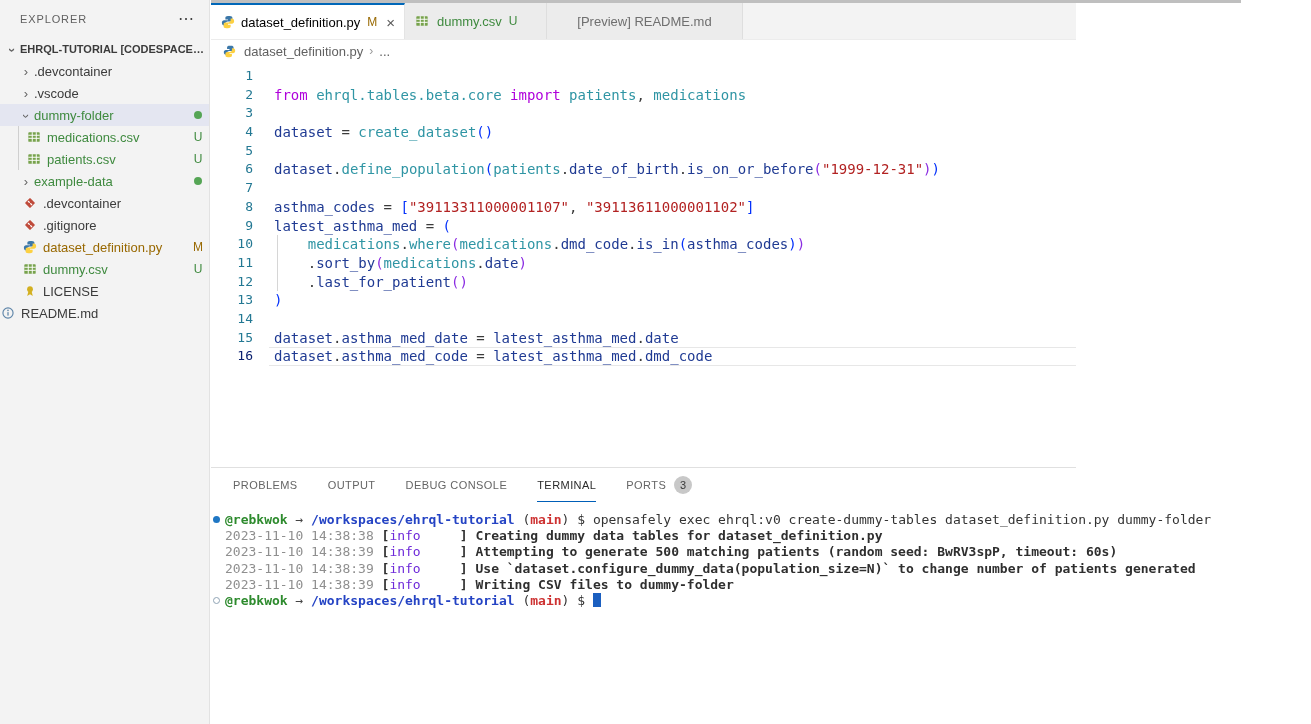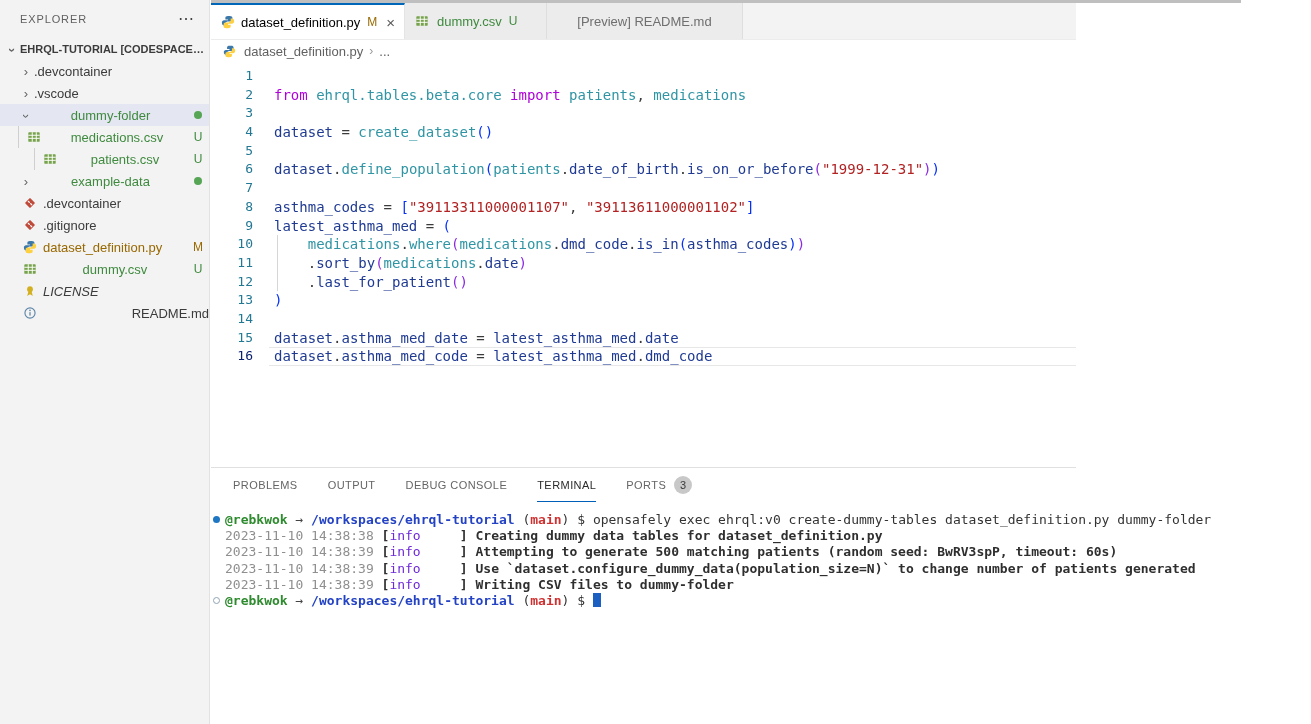--- a/index.html
+++ b/index.html
@@ -26,21 +26,21 @@
   .trow{position:relative;display:flex;align-items:center;height:22px;
     font-size:13px;color:#3b3b3b;white-space:nowrap;cursor:pointer;}
   .trow.sel{background:#e4e6f1;}
   .trow .ficon{width:16px;height:16px;flex:none;margin-right:5px;display:inline-flex;
     align-items:center;justify-content:center;}
   .trow .ficon svg{width:14px;height:14px;}
   .trow .tlabel{flex:1;overflow:hidden;text-overflow:ellipsis;}
   .trow .gitletter{flex:none;width:22px;text-align:center;font-size:12px;font-weight:400;}
   .trow.child::before{content:"";position:absolute;left:18px;top:0;bottom:0;
     border-left:1px solid #cfcfcf;}
-  .c-green{color:#3f8a3f;text-align:center;}
+  .c-green{color:#3f8a3f;}
   .c-mod{color:#986801;}
   .c-def{color:#3b3b3b;}
   .dotbadge{flex:none;width:22px;display:flex;justify-content:center;}
   .dotbadge i{width:8px;height:8px;border-radius:50%;background:#55a555;display:block;}
 
   
   .main{position:absolute;left:211px;top:0;right:0;height:100%;}
   .tabscroll{position:absolute;top:0;left:0;right:0;height:3px;background:#e9e9e9;}
   .tabscroll .thumb{position:absolute;left:0;top:0;height:3px;width:1030px;background:#bfbfbf;}
   .tabbar{position:absolute;top:3px;left:0;right:0;height:37px;background:#f3f3f3;
@@ -136,21 +136,21 @@
         <div class="trow child" style="padding-left: 26px;">
           <span class="ficon">
             <svg viewBox="0 0 16 16">
               <rect x="1.5" y="2.5" width="13" height="11" rx="1" fill="#77a24c"></rect>
               <path d="M1.5 6h13M1.5 9.5h13M6 2.5v11M10.6 2.5v11" stroke="#fff" stroke-width="1.1" fill="none"></path>
             </svg>
           </span>
           <span class="tlabel c-green">medications.csv</span>
           <span class="gitletter c-green">U</span>
         </div>
-        <div class="trow child" style="padding-left: 26px; margin-left: 16px;">
+        <div class="trow child" style="padding-left: 26px;">
           <span class="ficon">
             <svg viewBox="0 0 16 16">
               <rect x="1.5" y="2.5" width="13" height="11" rx="1" fill="#77a24c"></rect>
               <path d="M1.5 6h13M1.5 9.5h13M6 2.5v11M10.6 2.5v11" stroke="#fff" stroke-width="1.1" fill="none"></path>
             </svg>
           </span>
           <span class="tlabel c-green">patients.csv</span>
           <span class="gitletter c-green">U</span>
         </div>
         <div class="trow" style="padding-left: 18px;">
@@ -195,30 +195,30 @@
         <div class="trow" style="padding-left: 22px;">
           <span class="ficon">
             <svg viewBox="0 0 16 16">
               <rect x="1.5" y="2.5" width="13" height="11" rx="1" fill="#77a24c"></rect>
               <path d="M1.5 6h13M1.5 9.5h13M6 2.5v11M10.6 2.5v11" stroke="#fff" stroke-width="1.1" fill="none"></path>
             </svg>
           </span>
           <span class="tlabel c-green">dummy.csv</span>
           <span class="gitletter c-green">U</span>
         </div>
-        <div class="trow" style="padding-left: 22px; font-style: italic;">
+        <div class="trow" style="padding-left: 22px;">
           <span class="ficon">
             <svg viewBox="0 0 16 16">
               <circle cx="8" cy="6" r="3.3" fill="#d3b021"></circle>
               <path d="M6.2 8.4L4.8 13.6l3.2-1.8 3.2 1.8-1.4-5.2z" fill="#d3b021"></path>
             </svg>
           </span>
           <span class="tlabel c-def">LICENSE</span>
         </div>
-        <div class="trow" style="padding-left: 22px; text-align: right;">
+        <div class="trow" style="">
           <span class="ficon">
             <svg viewBox="0 0 16 16">
               <circle cx="8" cy="8" r="5.8" fill="none" stroke="#5d84a8" stroke-width="1.3"></circle>
               <rect x="7.3" y="7" width="1.4" height="4" fill="#5d84a8"></rect>
               <circle cx="8" cy="5" r=".9" fill="#5d84a8"></circle>
             </svg>
           </span>
           <span class="tlabel c-def">README.md</span>
         </div>
       </div>

